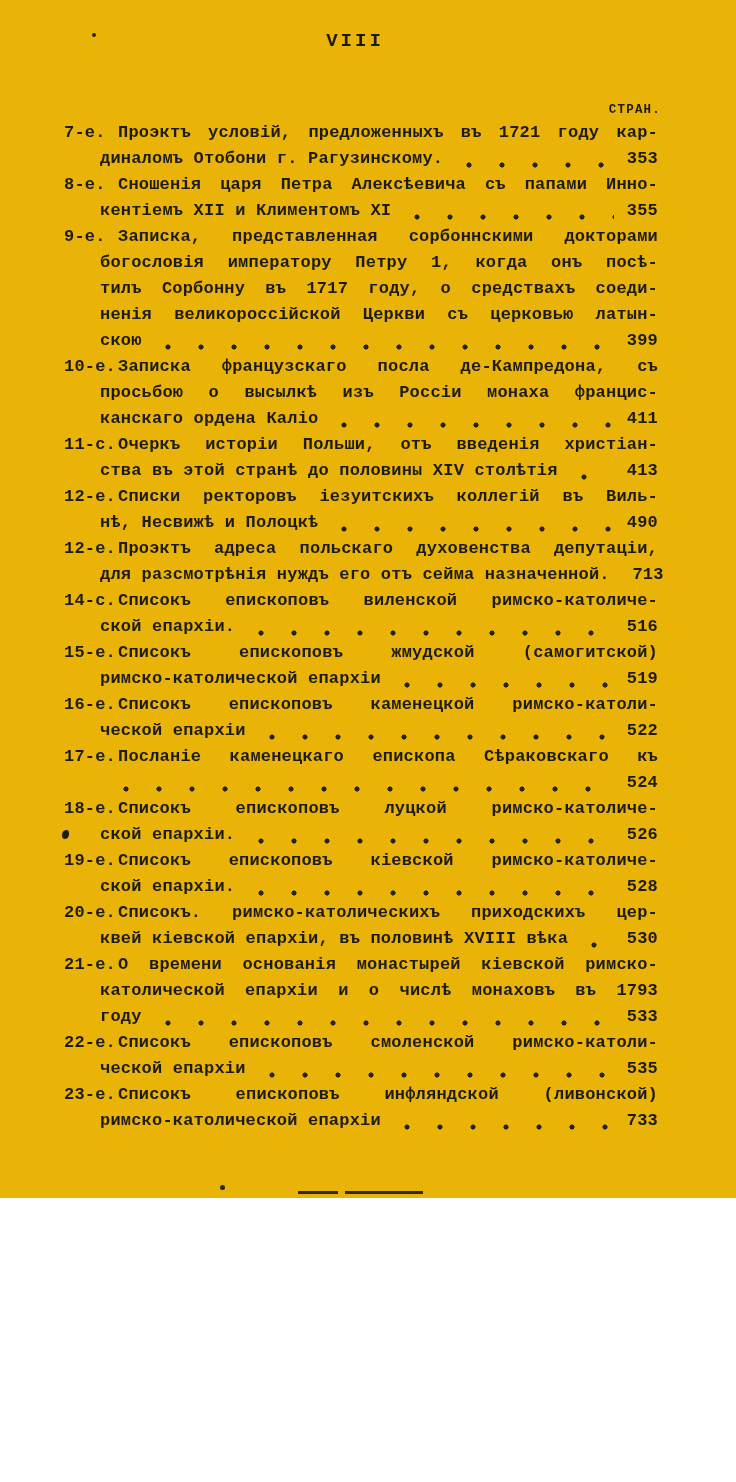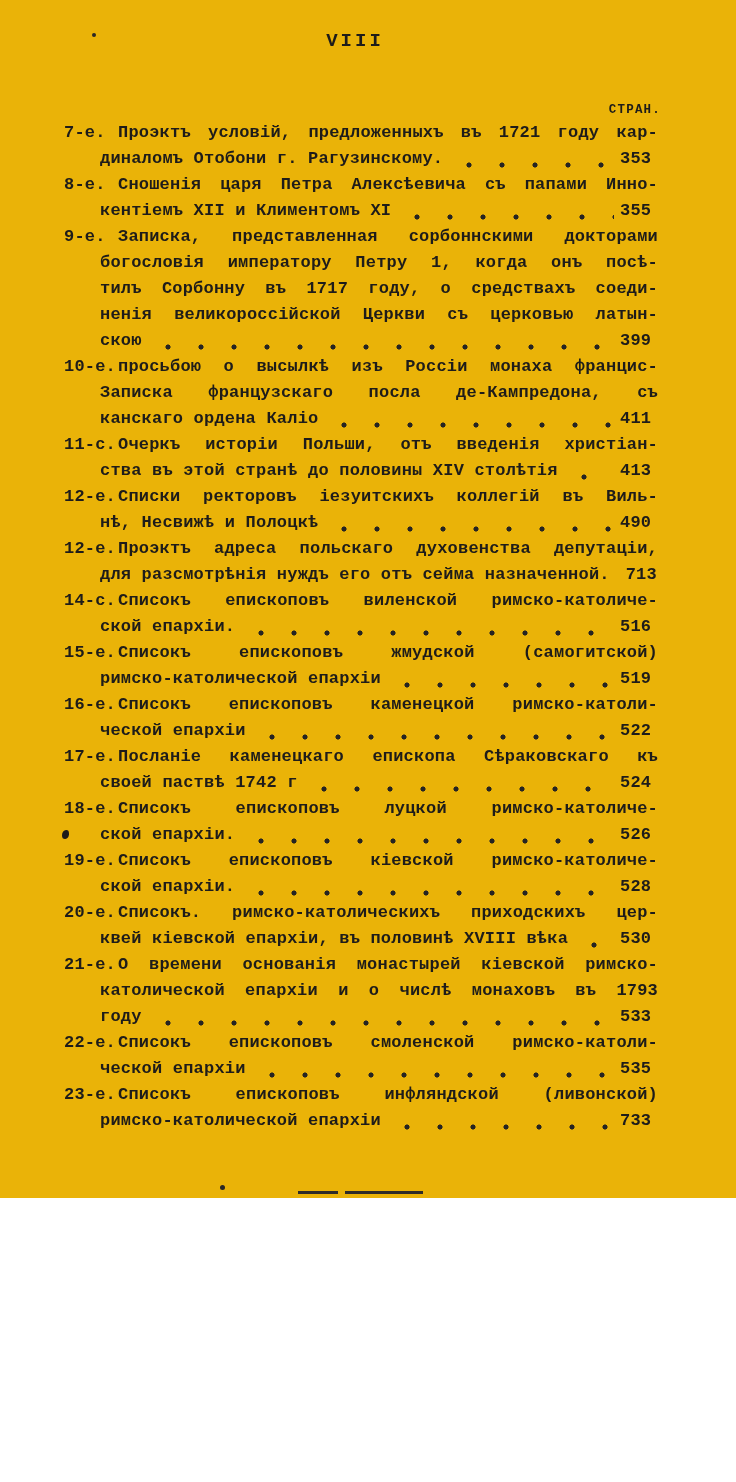--- a/index.html
+++ b/index.html
@@ -52,21 +52,21 @@
   .lastline { display: flex; align-items: baseline; position: relative; }
   .lastline .text { flex: 0 1 auto; white-space: nowrap; }
   .leader {
     flex: 1 1 auto;
     align-self: stretch;
     margin: 0 6px 0 10px;
     background-image: radial-gradient(circle at 16px 19px, #262422 2.2px, rgba(0,0,0,0) 2.9px);
     background-size: 33px 26px;
     background-repeat: repeat-x;
   }
-  .pgnum { flex: 0 0 auto; min-width: 38px; }
+  .pgnum { flex: 0 0 auto; min-width: 38px; text-align: right; }
   .margin-mark {
     position: absolute;
     left: -38px;
     top: 8px;
     width: 7px;
     height: 9px;
     background: #1e1c1a;
     border-radius: 60% 40% 55% 45%;
   }
   .speck { position: absolute; background: #2a2825; border-radius: 50%; }
@@ -119,22 +119,22 @@
             <span class="text">скою</span>
             <span class="leader"></span>
             <span class="pgnum">399</span>
           </div>
         </div>
   </div>
 
   <div class="entry">
     <span class="num">10-е.</span>
     <div class="body">
+          <div class="line">Записка французскаго посла де-Кампредона, съ</div>
           <div class="line">просьбою о высылкѣ изъ Россіи монаха францис-</div>
-          <div class="line">Записка французскаго посла де-Кампредона, съ</div>
           <div class="lastline">
             <span class="text">канскаго ордена Каліо</span>
             <span class="leader"></span>
             <span class="pgnum">411</span>
           </div>
         </div>
   </div>
 
   <div class="entry">
     <span class="num">11-с.</span>
@@ -206,21 +206,20 @@
             <span class="pgnum">522</span>
           </div>
         </div>
   </div>
 
   <div class="entry">
     <span class="num">17-е.</span>
     <div class="body">
           <div class="line">Посланіе каменецкаго епископа Сѣраковскаго къ</div>
           <div class="lastline">
-            <span class="text">своей паствѣ 1742 г</span>
             <span class="leader"></span>
             <span class="pgnum">524</span>
           </div>
         </div>
   </div>
 
   <div class="entry">
     <span class="num">18-е.</span>
     <div class="body">
           <div class="line">Списокъ епископовъ луцкой римско-католиче-</div>

